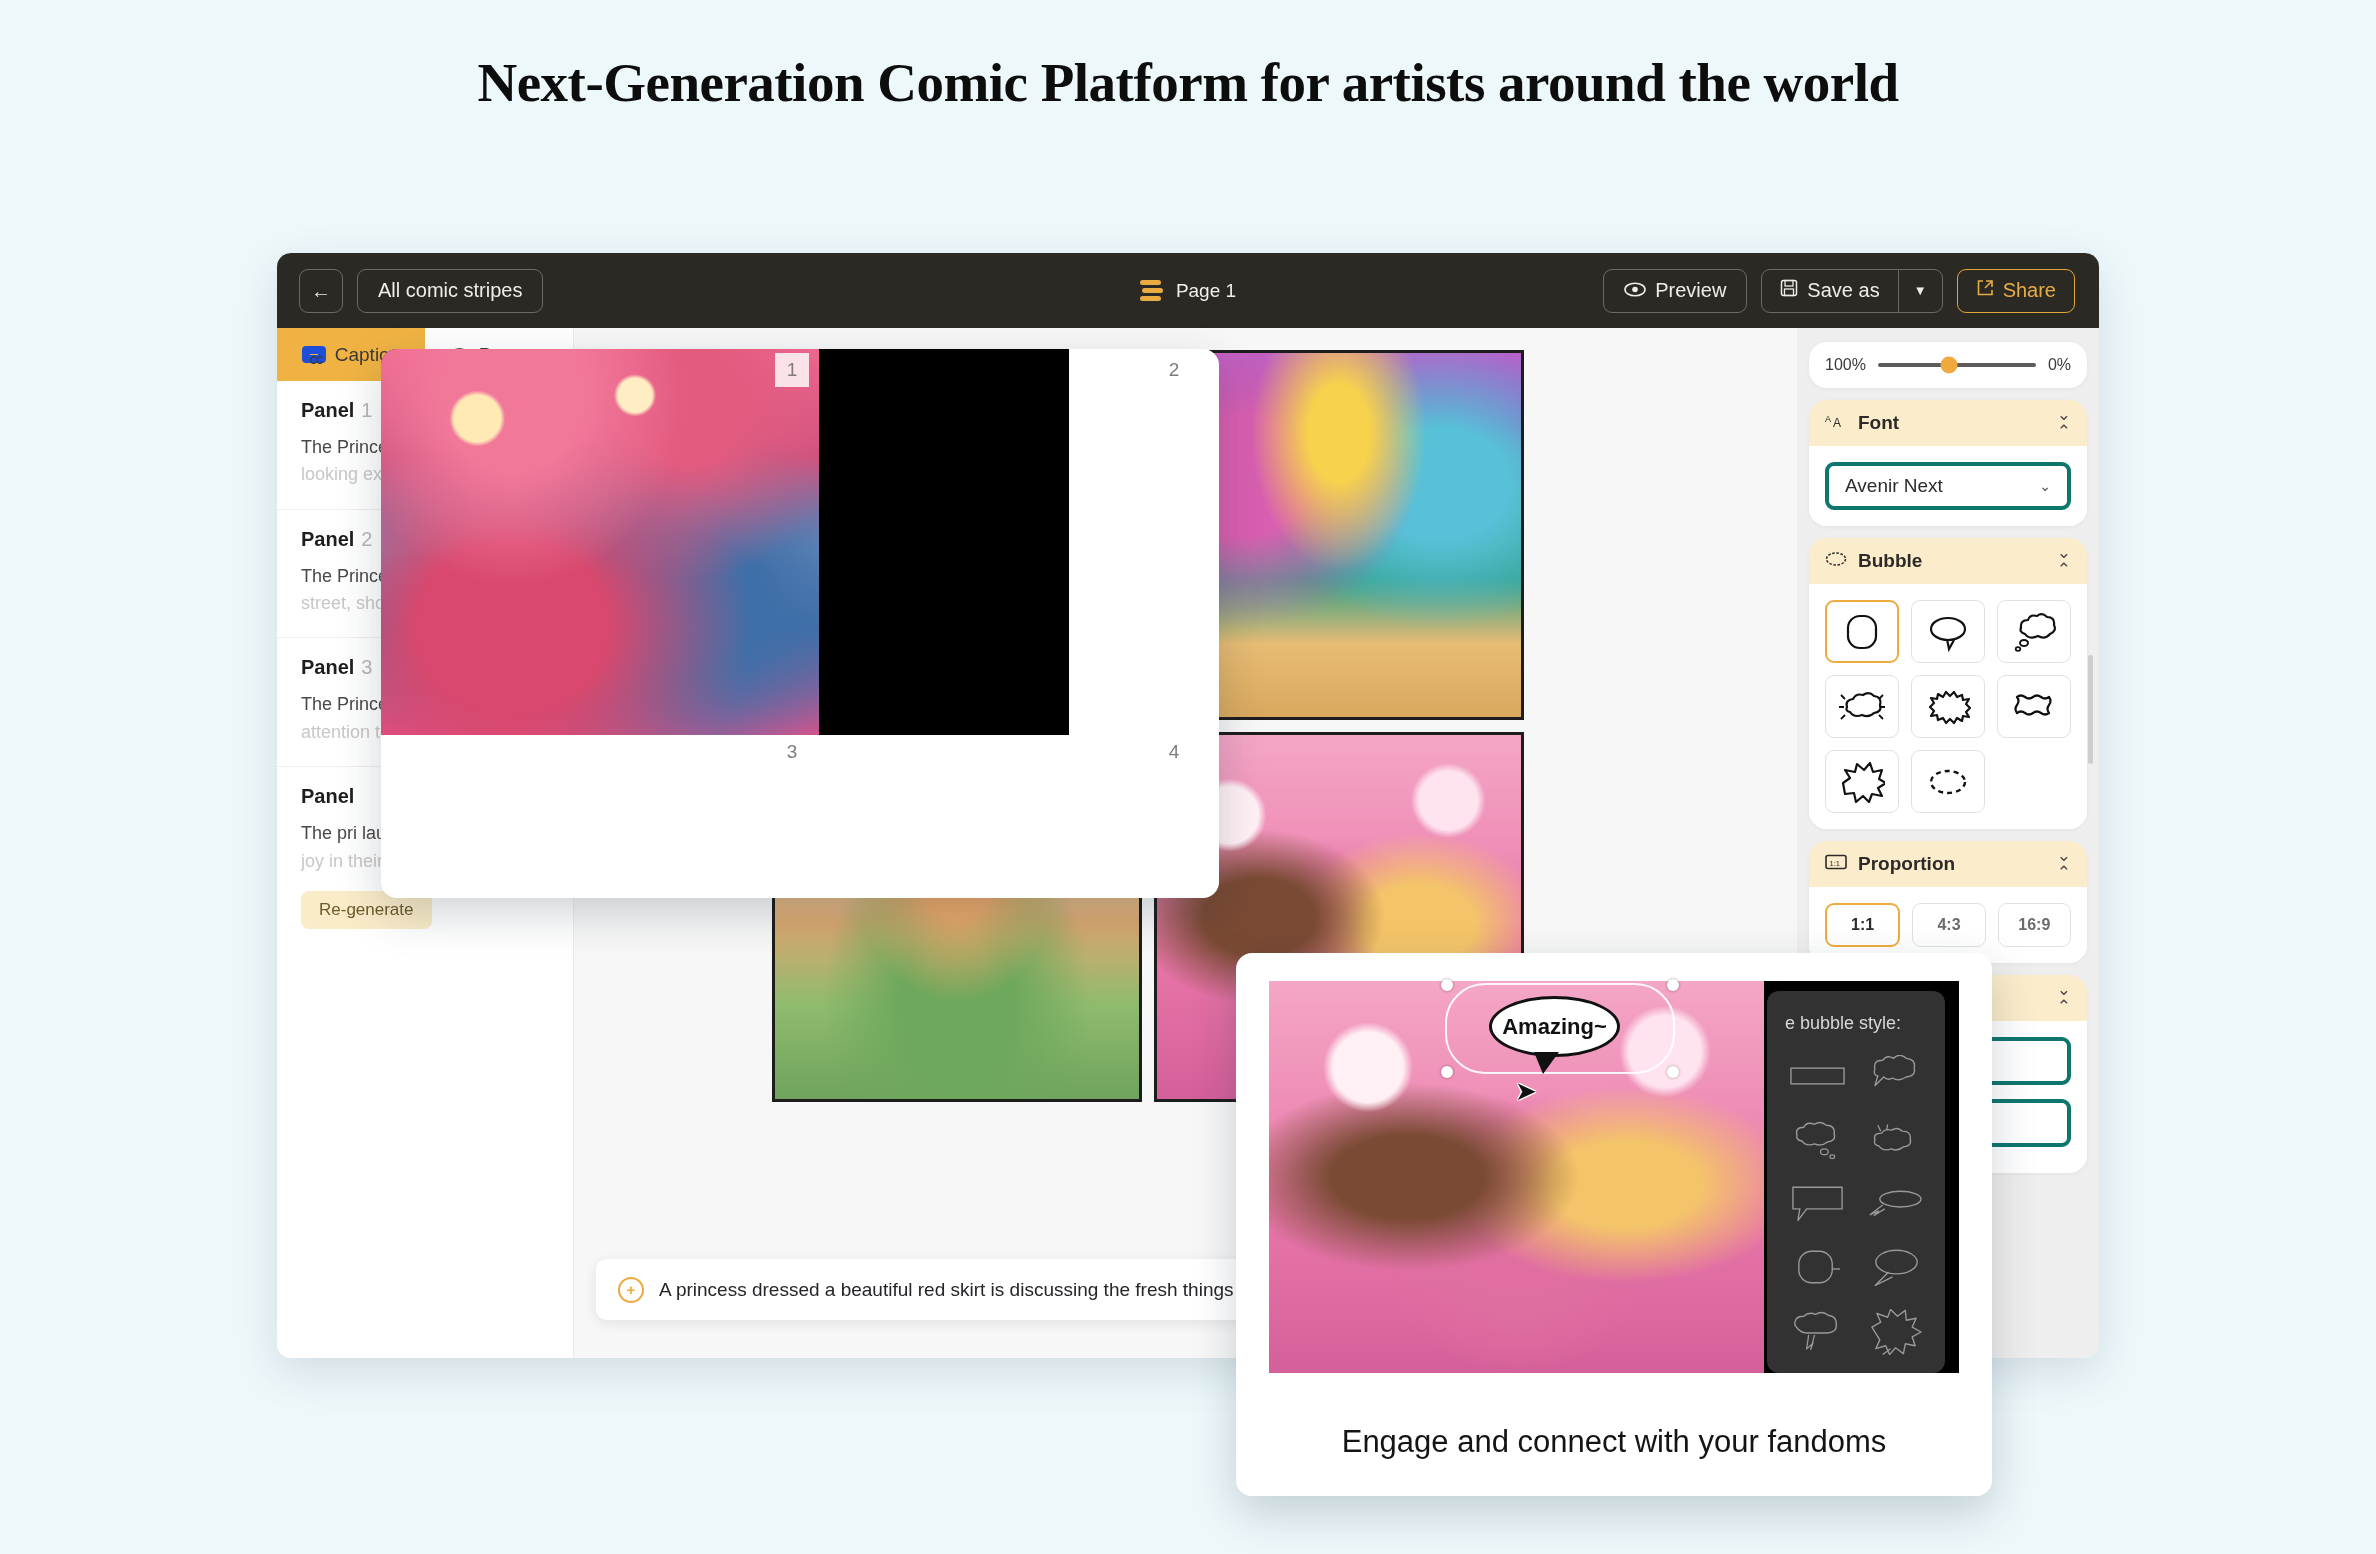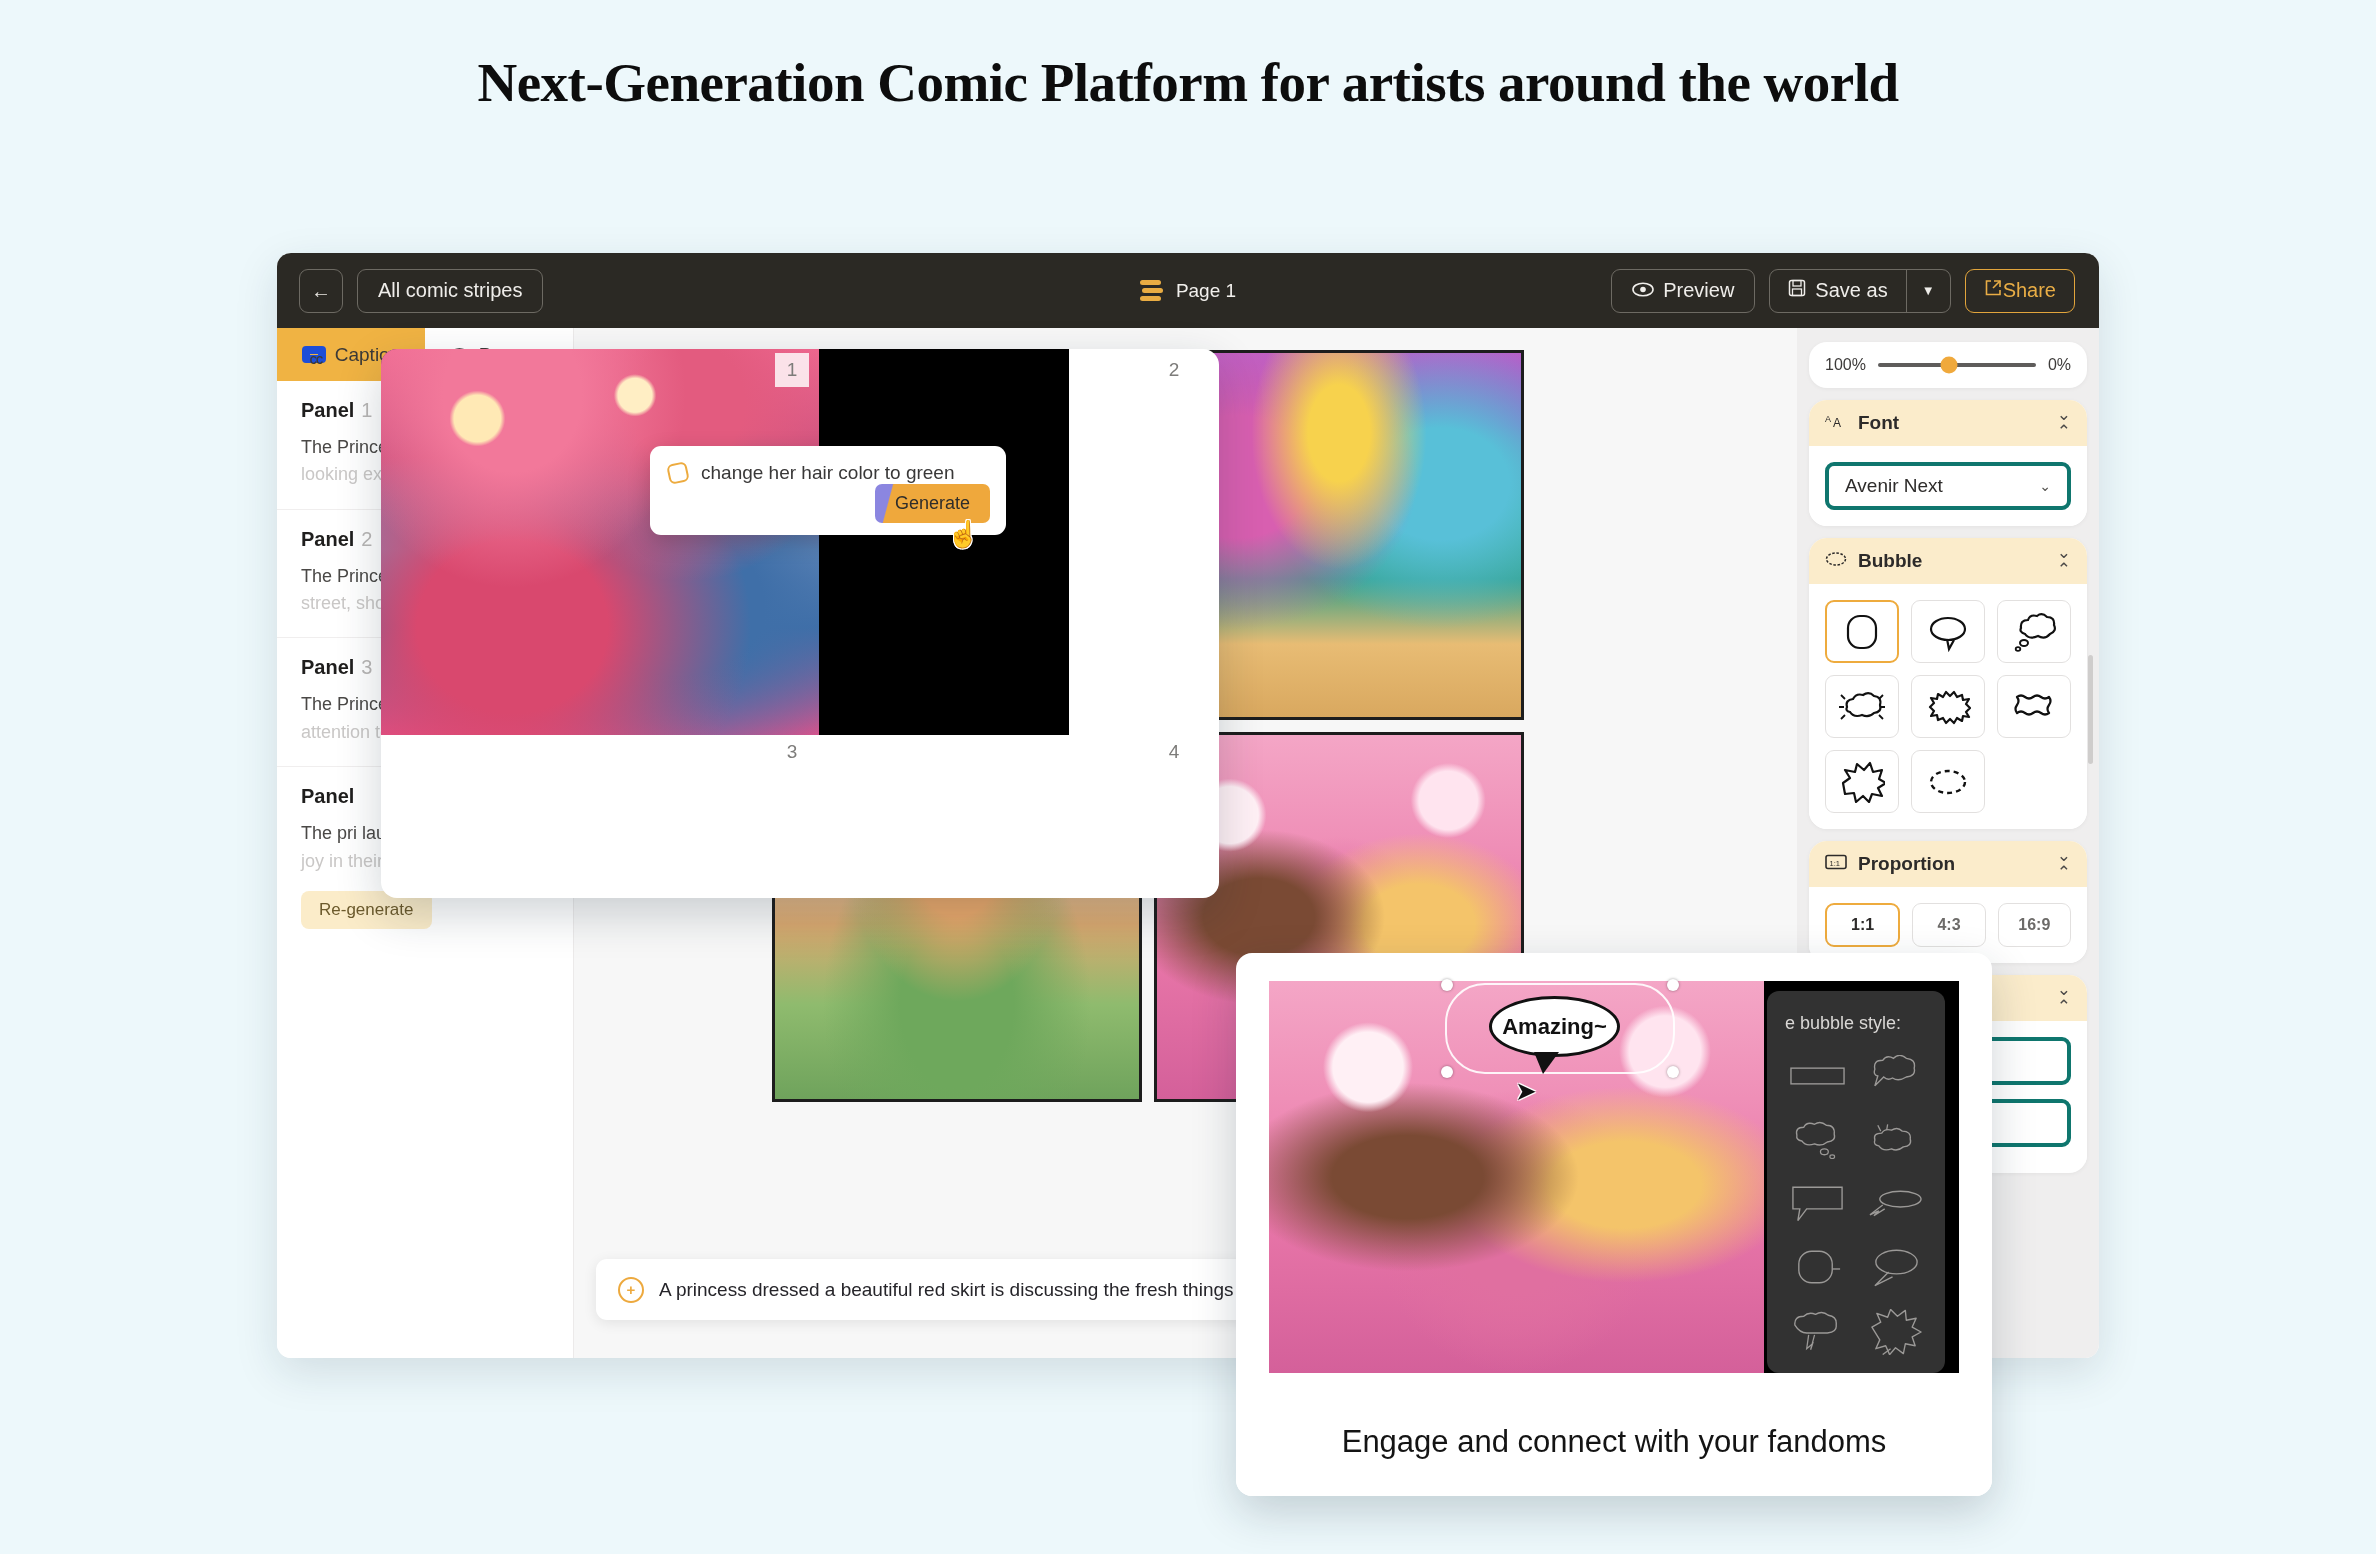--- a/index.html
+++ b/index.html
@@ -70,21 +70,21 @@
     color: #efedea; font-size: 20px; cursor: pointer;
   }
   .split-btn .caret {
     width: 44px; border-left: 1px solid #6d6a63;
     display: flex; align-items: center; justify-content: center;
     color: #efedea; font-size: 13px; cursor: pointer;
   }
   .share-btn {
     height: 44px; padding: 0 18px; border: 1px solid #e2a53c; border-radius: 9px;
     color: #e9ad45; font-size: 20px;
-    display: flex; align-items: center; gap: 1px; cursor: pointer;
+    display: flex; align-items: center; gap: 9px; cursor: pointer;
   }
 
   
   .sidebar {
     position: absolute; left: 0; top: 75px; width: 297px; height: 1030px;
     background: #ffffff; border-right: 1px solid #eceaea;
   }
   .tabs { display: flex; height: 53px; }
   .tab {
     flex: 1; display: flex; align-items: center; justify-content: center; gap: 9px;
@@ -575,28 +575,20 @@
       </div>
 
       <div class="insp-scrollbar"></div>
     </div>
   </div>
 
   <div class="feat-card feat-a">
     <div class="feat-img">
       <div class="thumb-cafe art-cafe"></div>
 
-      <div class="prompt-pop">
-        <div class="prompt-row">
-          <span class="spark"></span>
-          <span class="prompt-txt">change her hair color to green</span>
-        </div>
-        <button class="gen-btn">Generate</button>
-        <div class="cursor" style="left:297px; top:75px;">☝</div>
-      </div>
     </div>
   </div>
 
   <div class="feat-card feat-b">
     <div class="feat-img">
       <div class="thumb-group art-group"></div>
 
       <div class="sel-frame">
         <i class="tl"></i>
         <i class="tr"></i>

